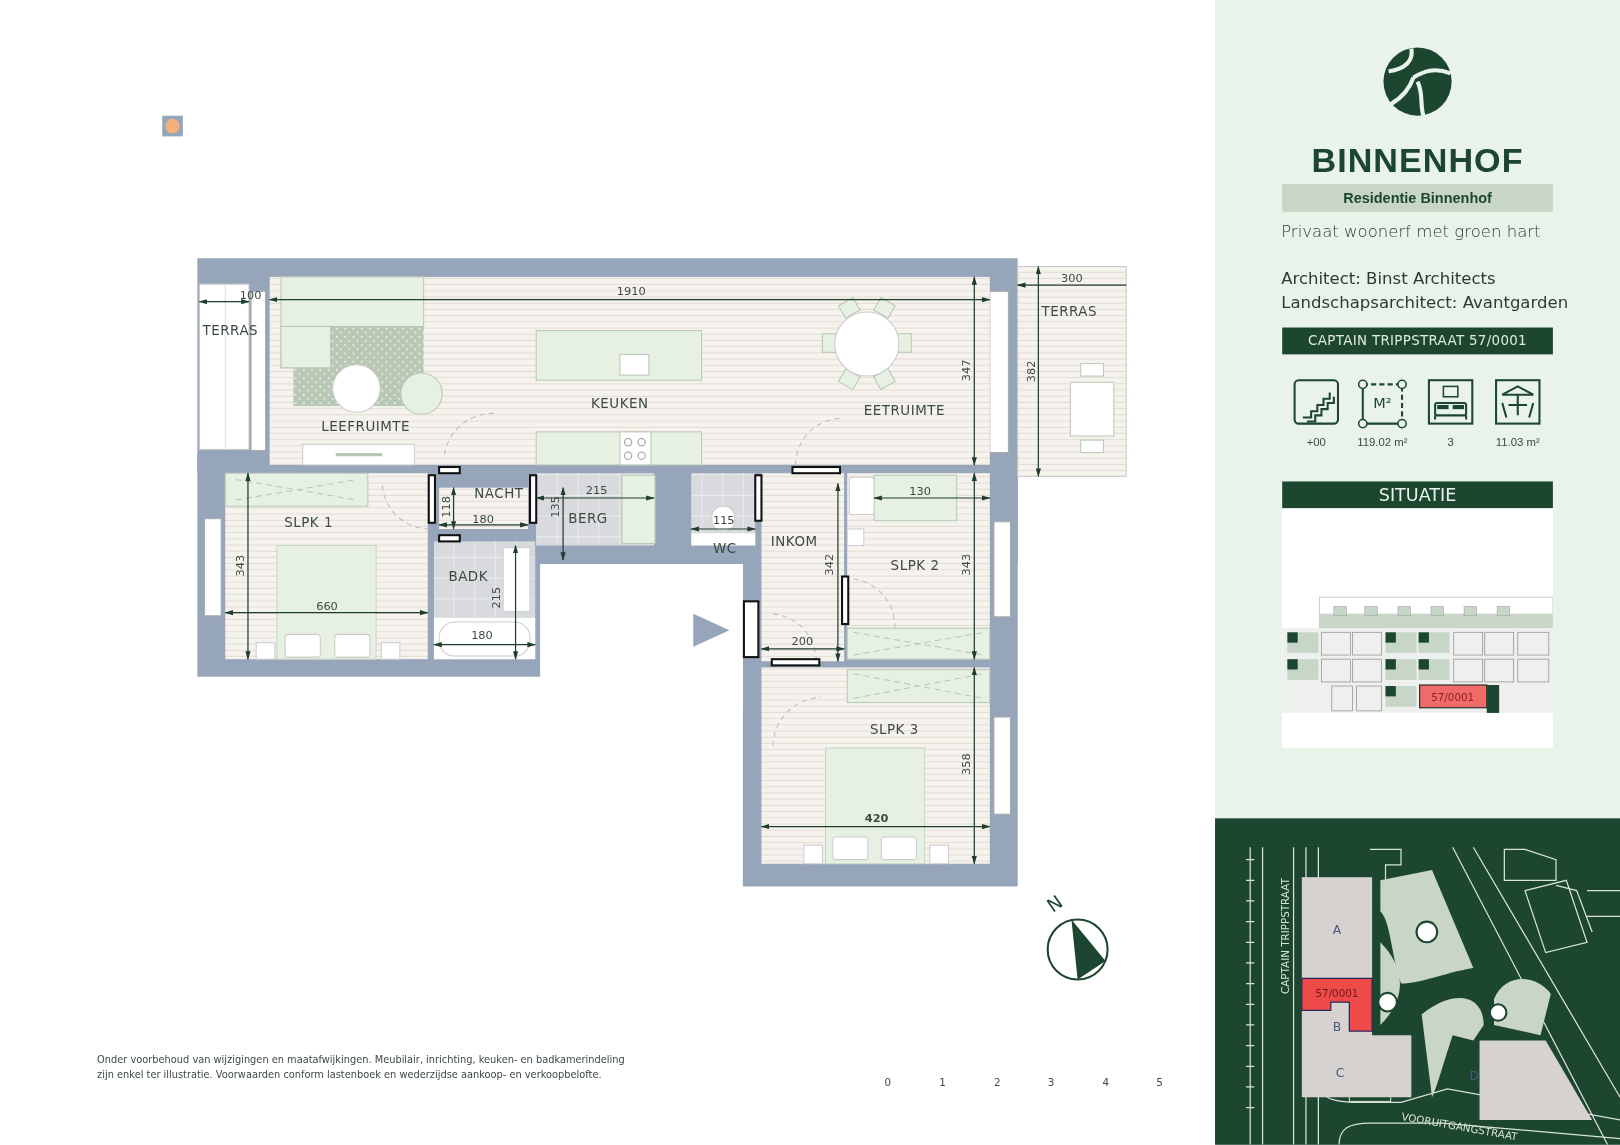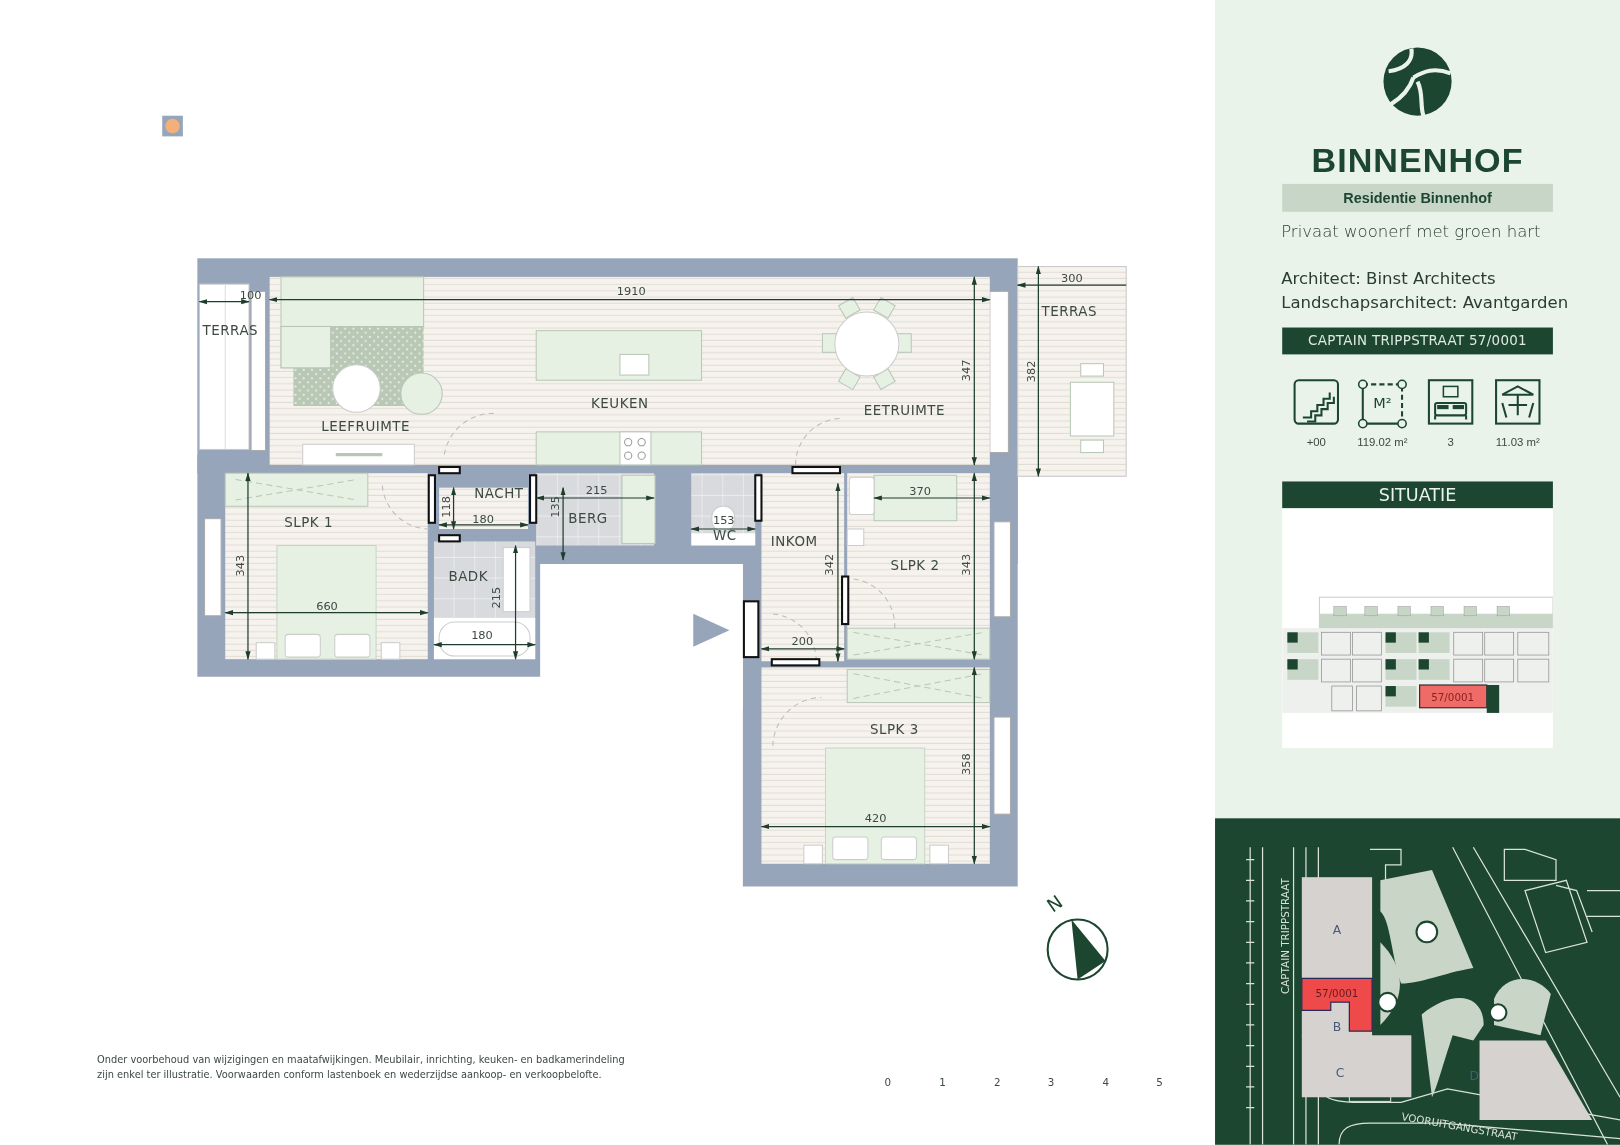--- a/index.html
+++ b/index.html
@@ -220,46 +220,46 @@
     
     <span class="room-label" style="left:196px;top:312px;">TERRAS</span>
     <span class="room-label" style="left:1008px;top:294px;">TERRAS</span>
     <span class="room-label" style="left:311px;top:405px;">LEEFRUIMTE</span>
     <span class="room-label" style="left:572px;top:383px;">KEUKEN</span>
     <span class="room-label" style="left:836px;top:390px;">EETRUIMTE</span>
     <span class="room-label" style="left:275px;top:498px;">SLPK 1</span>
     <span class="room-label" style="left:459px;top:470px;">NACHT</span>
     <span class="room-label" style="left:550px;top:494px;">BERG</span>
     <span class="room-label" style="left:434px;top:550px;">BADK</span>
-    <span class="room-label" style="left:690px;top:464px;margin-top:47px;">WC</span>
+    <span class="room-label" style="left:690px;top:476px;margin-top:47px;">WC</span>
     <span class="room-label" style="left:746px;top:516px;">INKOM</span>
     <span class="room-label" style="left:862px;top:540px;">SLPK 2</span>
     <span class="room-label" style="left:842px;top:698px;">SLPK 3</span>
 
     
     <span class="dim" style="left:207px;top:279px;margin-left:25px;">100</span>
     <span class="dim" style="left:597px;top:276px;">1910</span>
     <span class="dim v" style="left:925px;top:352px;">347</span>
     <span class="dim" style="left:1027px;top:263px;">300</span>
     <span class="dim v" style="left:988px;top:353px;">382</span>
     <span class="dim v" style="left:222px;top:541px;">343</span>
     <span class="dim" style="left:306px;top:580px;">660</span>
     <span class="dim v" style="left:422px;top:484px;">118</span>
     <span class="dim" style="left:457px;top:496px;">180</span>
     <span class="dim v" style="left:527px;top:484px;">135</span>
     <span class="dim" style="left:567px;top:468px;">215</span>
     <span class="dim v" style="left:470px;top:572px;">215</span>
     <span class="dim" style="left:456px;top:608px;">180</span>
-    <span class="dim" style="left:690px;top:497px;">153</span>
+    <span class="dim" style="left:690px;top:497px;">115</span>
     <span class="dim v" style="left:792px;top:540px;">342</span>
     <span class="dim" style="left:766px;top:614px;">200</span>
-    <span class="dim" style="left:880px;top:469px;">370</span>
+    <span class="dim" style="left:880px;top:469px;">130</span>
     <span class="dim v" style="left:925px;top:540px;">343</span>
     <span class="dim v" style="left:925px;top:733px;">358</span>
-    <span class="dim" style="left:837px;top:786px;">420</span>
+    <span class="dim" style="left:837px;top:786px;font-weight:bold;">420</span>
 
     
     <span class="abs" style="left:1014px;top:864px;font-size:18px;color:#1c4630;transform:rotate(-35deg);">N</span>
 
     
     <span class="scale-lbl" style="left:856px;">0</span>
     <span class="scale-lbl" style="left:909px;">1</span>
     <span class="scale-lbl" style="left:962px;">2</span>
     <span class="scale-lbl" style="left:1014px;">3</span>
     <span class="scale-lbl" style="left:1067px;">4</span>

